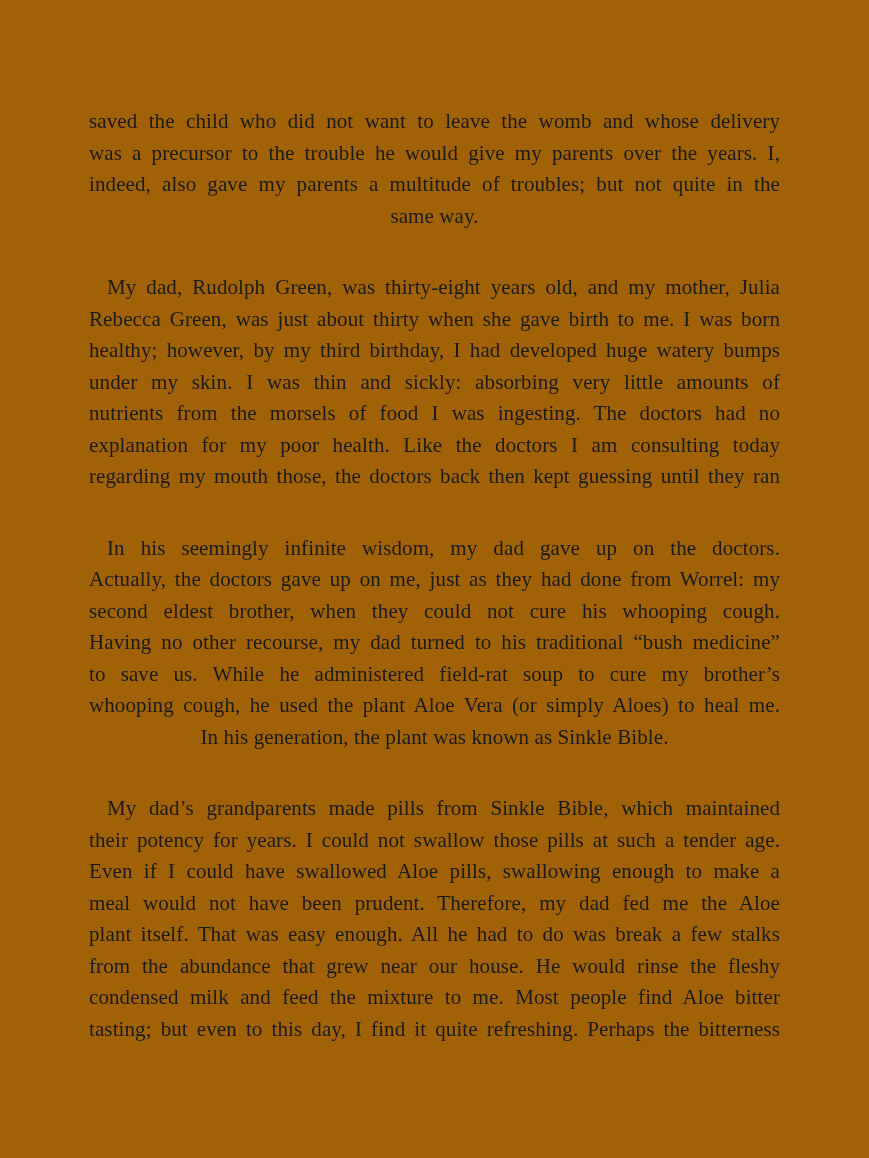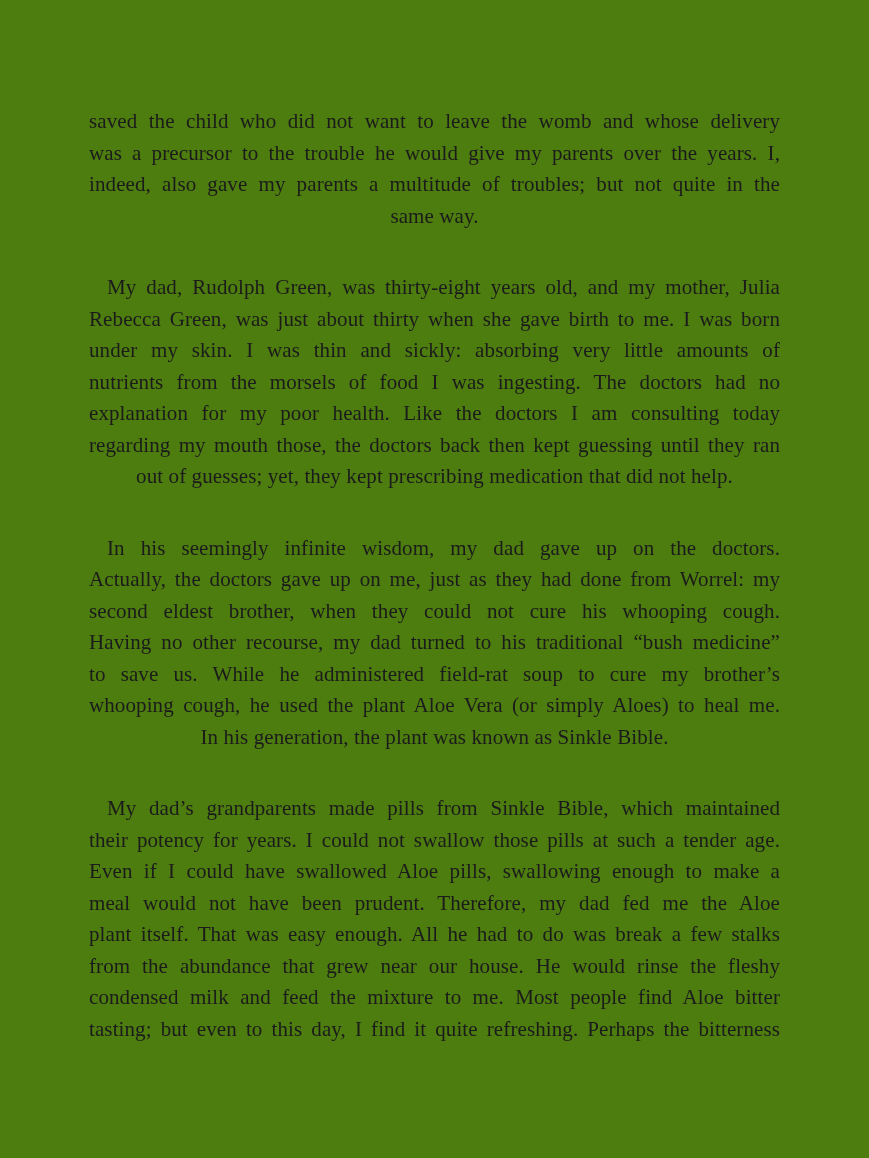--- a/index.html
+++ b/index.html
@@ -9,21 +9,21 @@
   body {
     width: 869px;
     height: 1158px;
     background: #ffffff;
     font-family: "Liberation Serif", "DejaVu Serif", serif;
   }
   .page {
     position: relative;
     width: 869px;
     height: 1158px;
-    background: #4d7c0f;
+    background: #a16207;
     overflow: hidden;
   }
   .text-block {
     position: absolute;
     left: 89px;
     top: 106px;
     width: 691px;
     color: #1b1b1b;
     font-size: 21px;
     line-height: 31.5px;
@@ -52,25 +52,25 @@
   <div class="text-block" style="color: rgb(27, 27, 27);">
       <div class="paragraph">
         <div class="line fill">saved the child who did not want to leave the womb and whose delivery</div>
         <div class="line fill">was a precursor to the trouble he would give my parents over the years. I,</div>
         <div class="line fill">indeed, also gave my parents a multitude of troubles; but not quite in the</div>
         <div class="line">same way.</div>
       </div>
       <div class="paragraph">
         <div class="line fill indent">My dad, Rudolph Green, was thirty-eight years old, and my mother, Julia</div>
         <div class="line fill">Rebecca Green, was just about thirty when she gave birth to me. I was born</div>
+        <div class="line fill">healthy; however, by my third birthday, I had developed huge watery bumps</div>
         <div class="line fill">under my skin. I was thin and sickly: absorbing very little amounts of</div>
         <div class="line fill">nutrients from the morsels of food I was ingesting. The doctors had no</div>
         <div class="line fill">explanation for my poor health. Like the doctors I am consulting today</div>
         <div class="line fill">regarding my mouth those, the doctors back then kept guessing until they ran</div>
-        <div class="line">out of guesses; yet, they kept prescribing medication that did not help.</div>
       </div>
       <div class="paragraph">
         <div class="line fill indent">In his seemingly infinite wisdom, my dad gave up on the doctors.</div>
         <div class="line fill">Actually, the doctors gave up on me, just as they had done from Worrel: my</div>
         <div class="line fill">second eldest brother, when they could not cure his whooping cough.</div>
         <div class="line fill">Having no other recourse, my dad turned to his traditional “bush medicine”</div>
         <div class="line fill">to save us. While he administered field-rat soup to cure my brother’s</div>
         <div class="line fill">whooping cough, he used the plant Aloe Vera (or simply Aloes) to heal me.</div>
         <div class="line">In his generation, the plant was known as Sinkle Bible.</div>
       </div>

